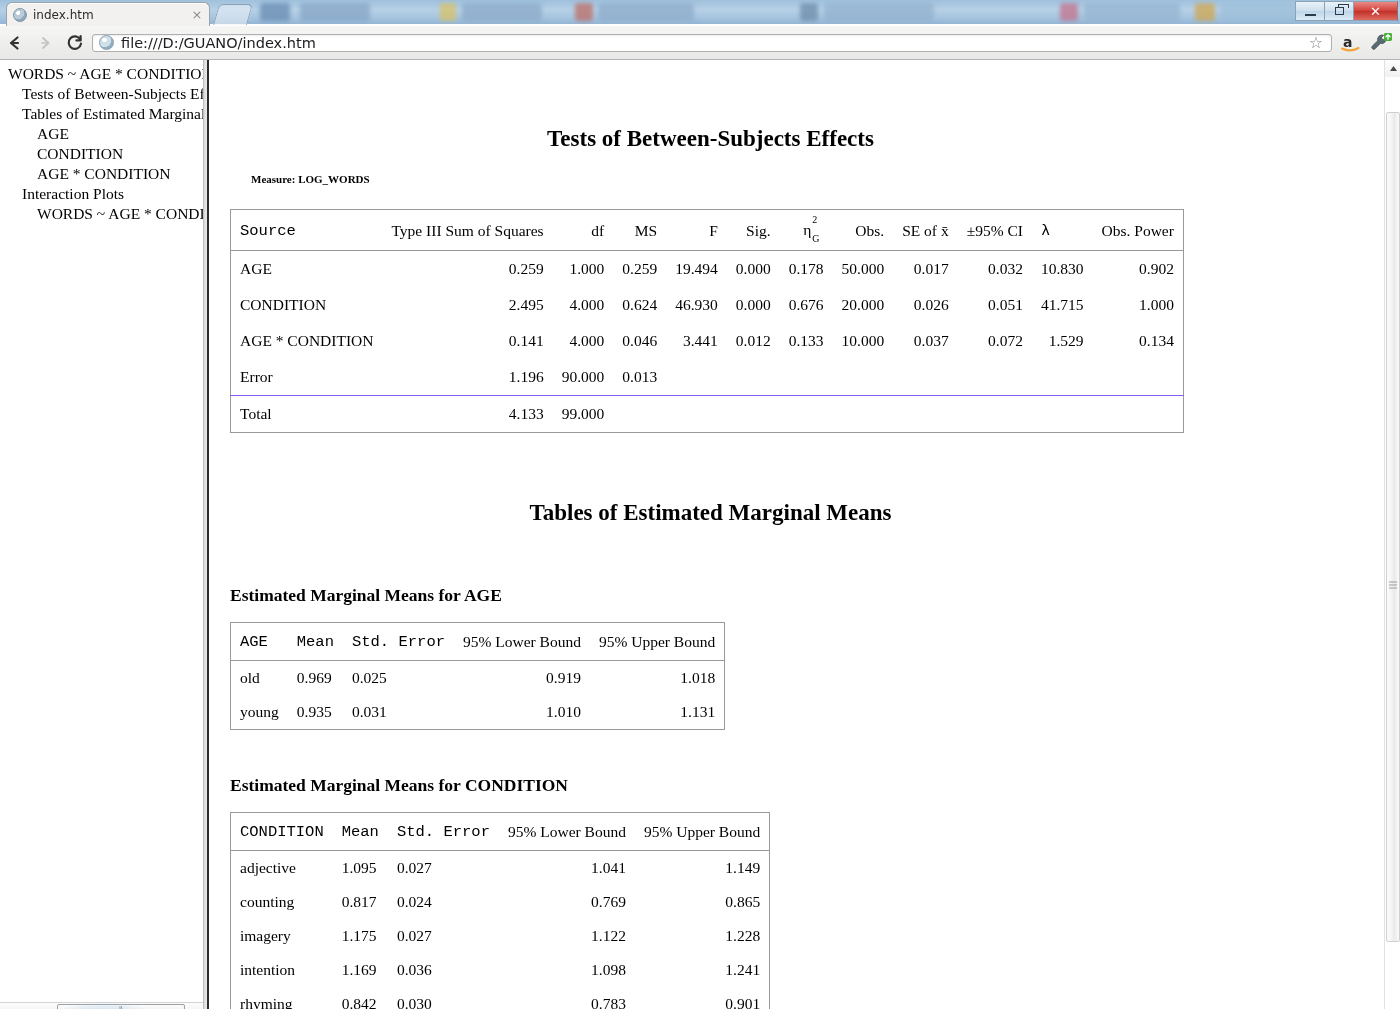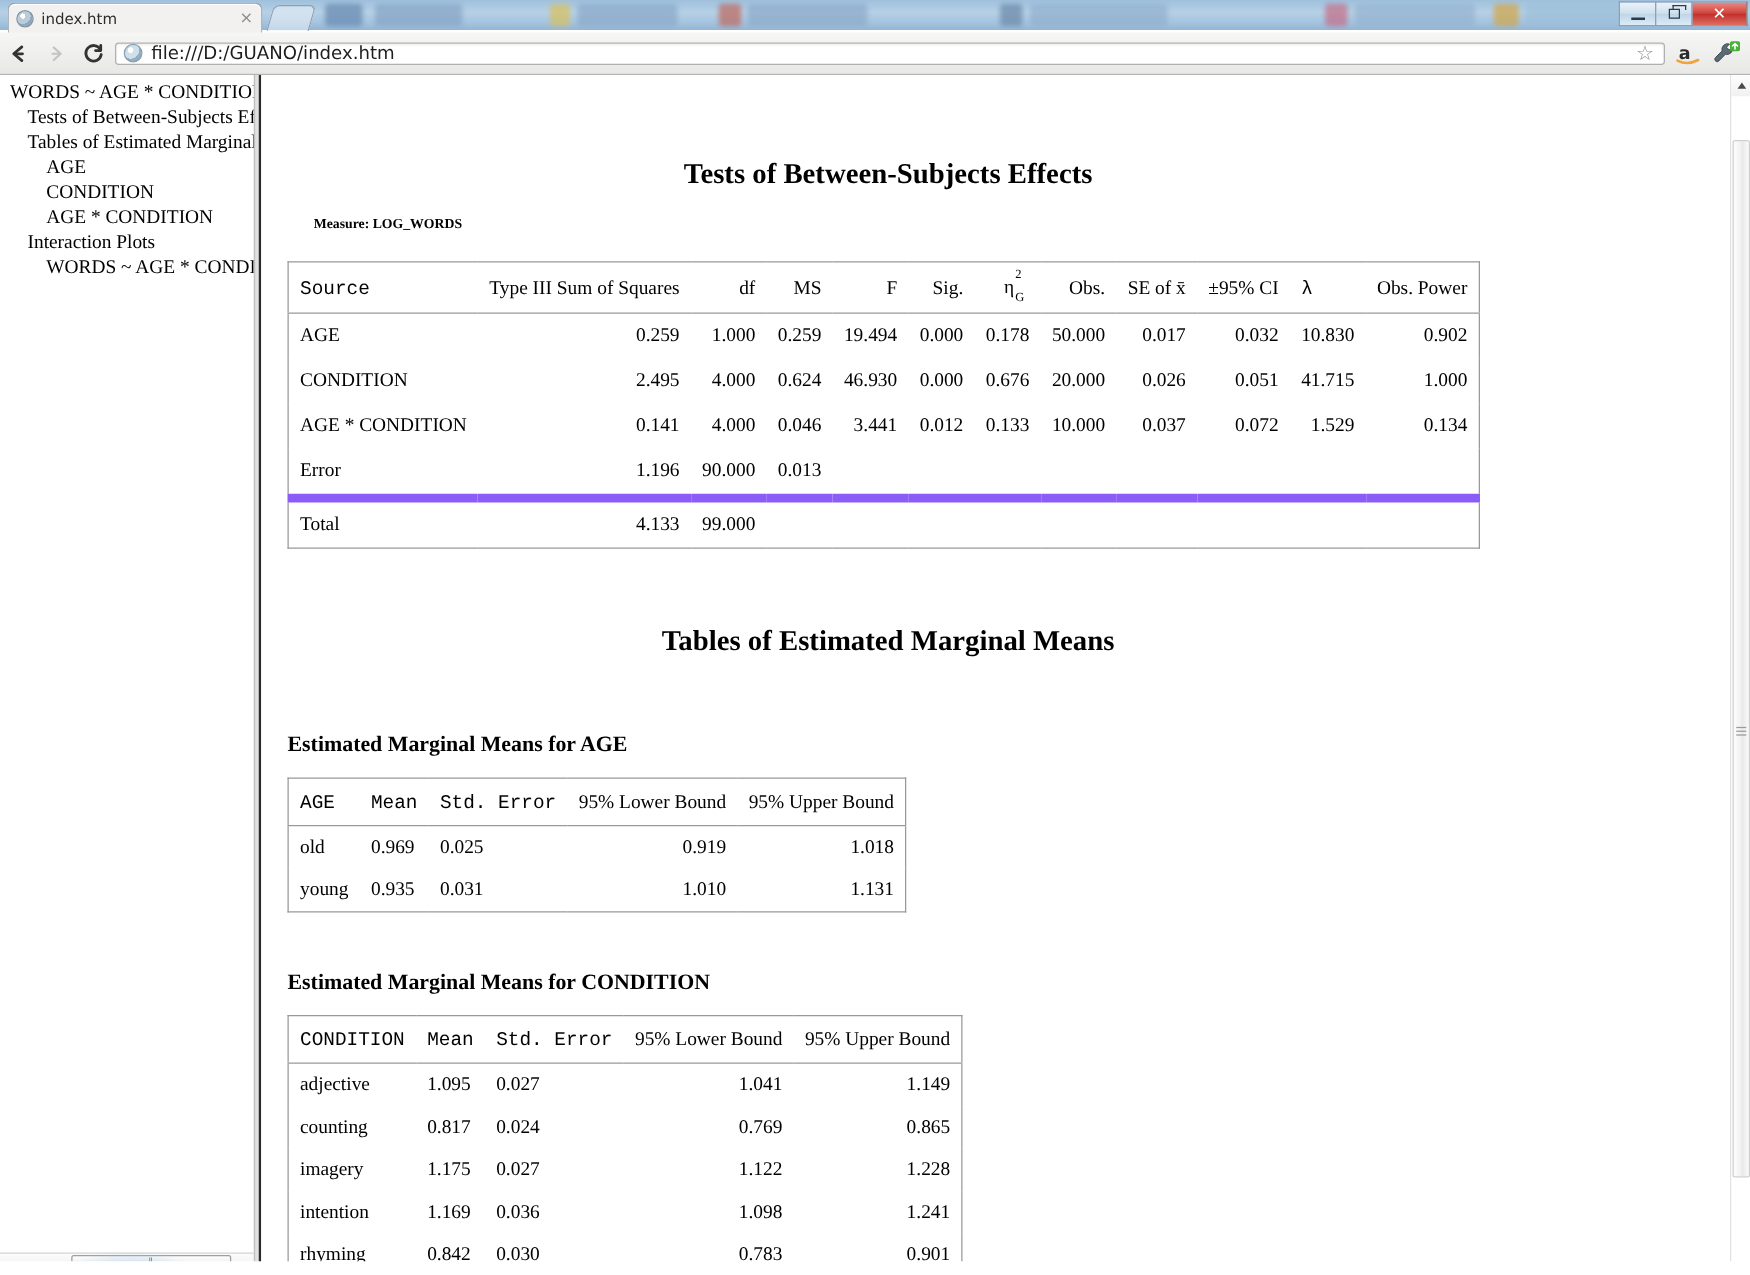--- a/index.html
+++ b/index.html
@@ -291,21 +291,21 @@
 
   
   #anova {
     left: 21px; top: 149px;
     width: 941px;
     border-top: 1px solid #999999;
     border-bottom: 1px solid #999999;
     border-left: 1px solid #999999;
     border-right: 1px solid #999999;
   }
-  #anova tbody tr.total-row td { border-top: 7px solid #8b5cf6; }
+  #anova tbody tr.total-row td { border-top: 1px solid #8b5cf6; }
   #anova tbody tr td { padding-top: 9px; padding-bottom: 9px; }
 
   .eta { position: relative; display: inline-block; }
   .eta sup { font-size: 10px; position: relative; top: -6px; left: 1px; }
   .eta sub { font-size: 10px; position: relative; top: 3px; left: -4px; }
 
   
   #tbl-age {
     left: 21px; top: 562px;
     width: 450px;

